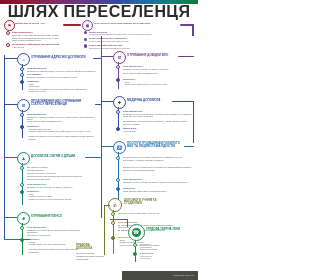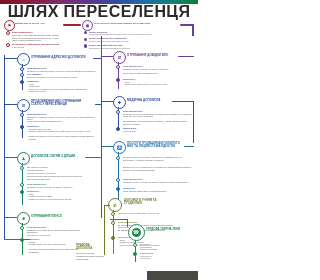--- a/index.html
+++ b/index.html
@@ -1,17 +1,17 @@
 <!DOCTYPE html>
 <html><head>
 <meta charset="utf-8">
 <style>
   html,body{margin:0;padding:0;background:#fff;}
   body{width:198px;height:280px;overflow:hidden;font-family:"Liberation Sans",sans-serif;}
-  .poster{position:relative;width:198px;height:280px;background:#ffffff;padding-left:25px;}
+  .poster{position:relative;width:198px;height:280px;background:#ffffff;}
 
   .topbar{position:absolute;left:0;top:0;width:198px;height:4px;
     background:linear-gradient(90deg,#7a1020 0%,#8c1d3a 14%,#7b2f73 32%,#5b3a8e 46%,#2f4f9e 60%,#1f6fa8 74%,#15806e 88%,#0f7a3c 100%);}
 
   .title{position:absolute;left:0;top:4px;width:198px;text-align:center;
     font-size:16px;font-weight:bold;letter-spacing:.4px;color:#2b2b2b;line-height:15px;}
 
   
   .t{position:absolute;color:#3a3a3a;}
   .q{font-weight:bold;}

